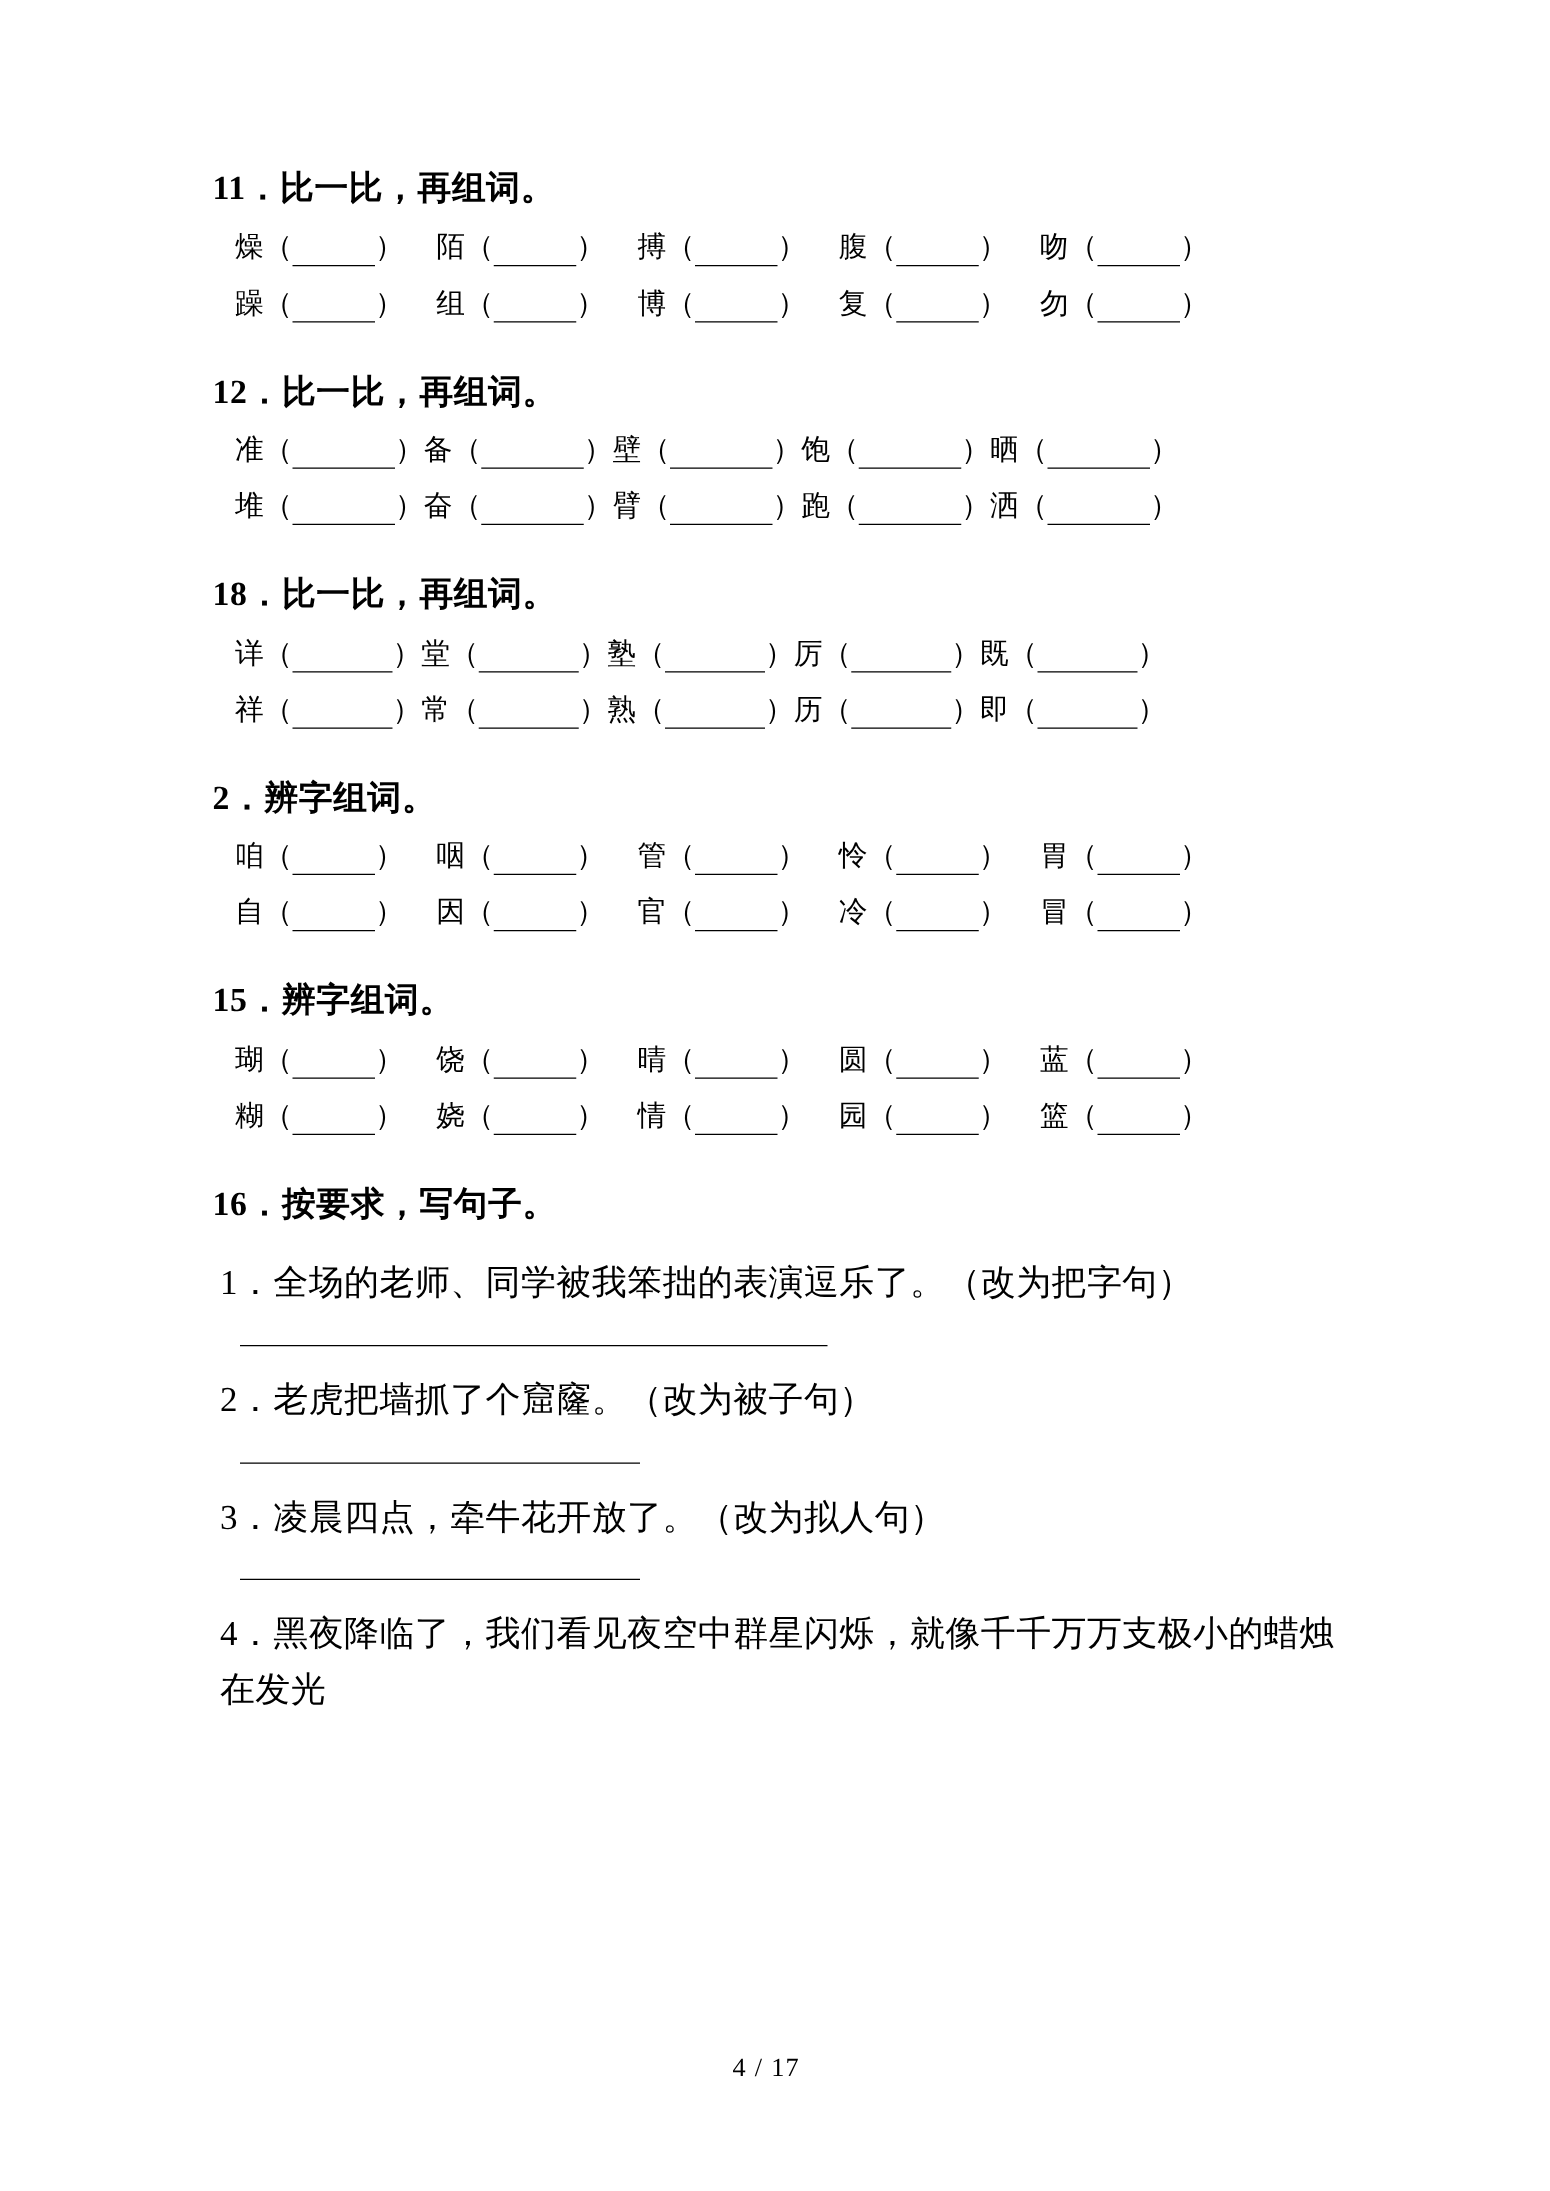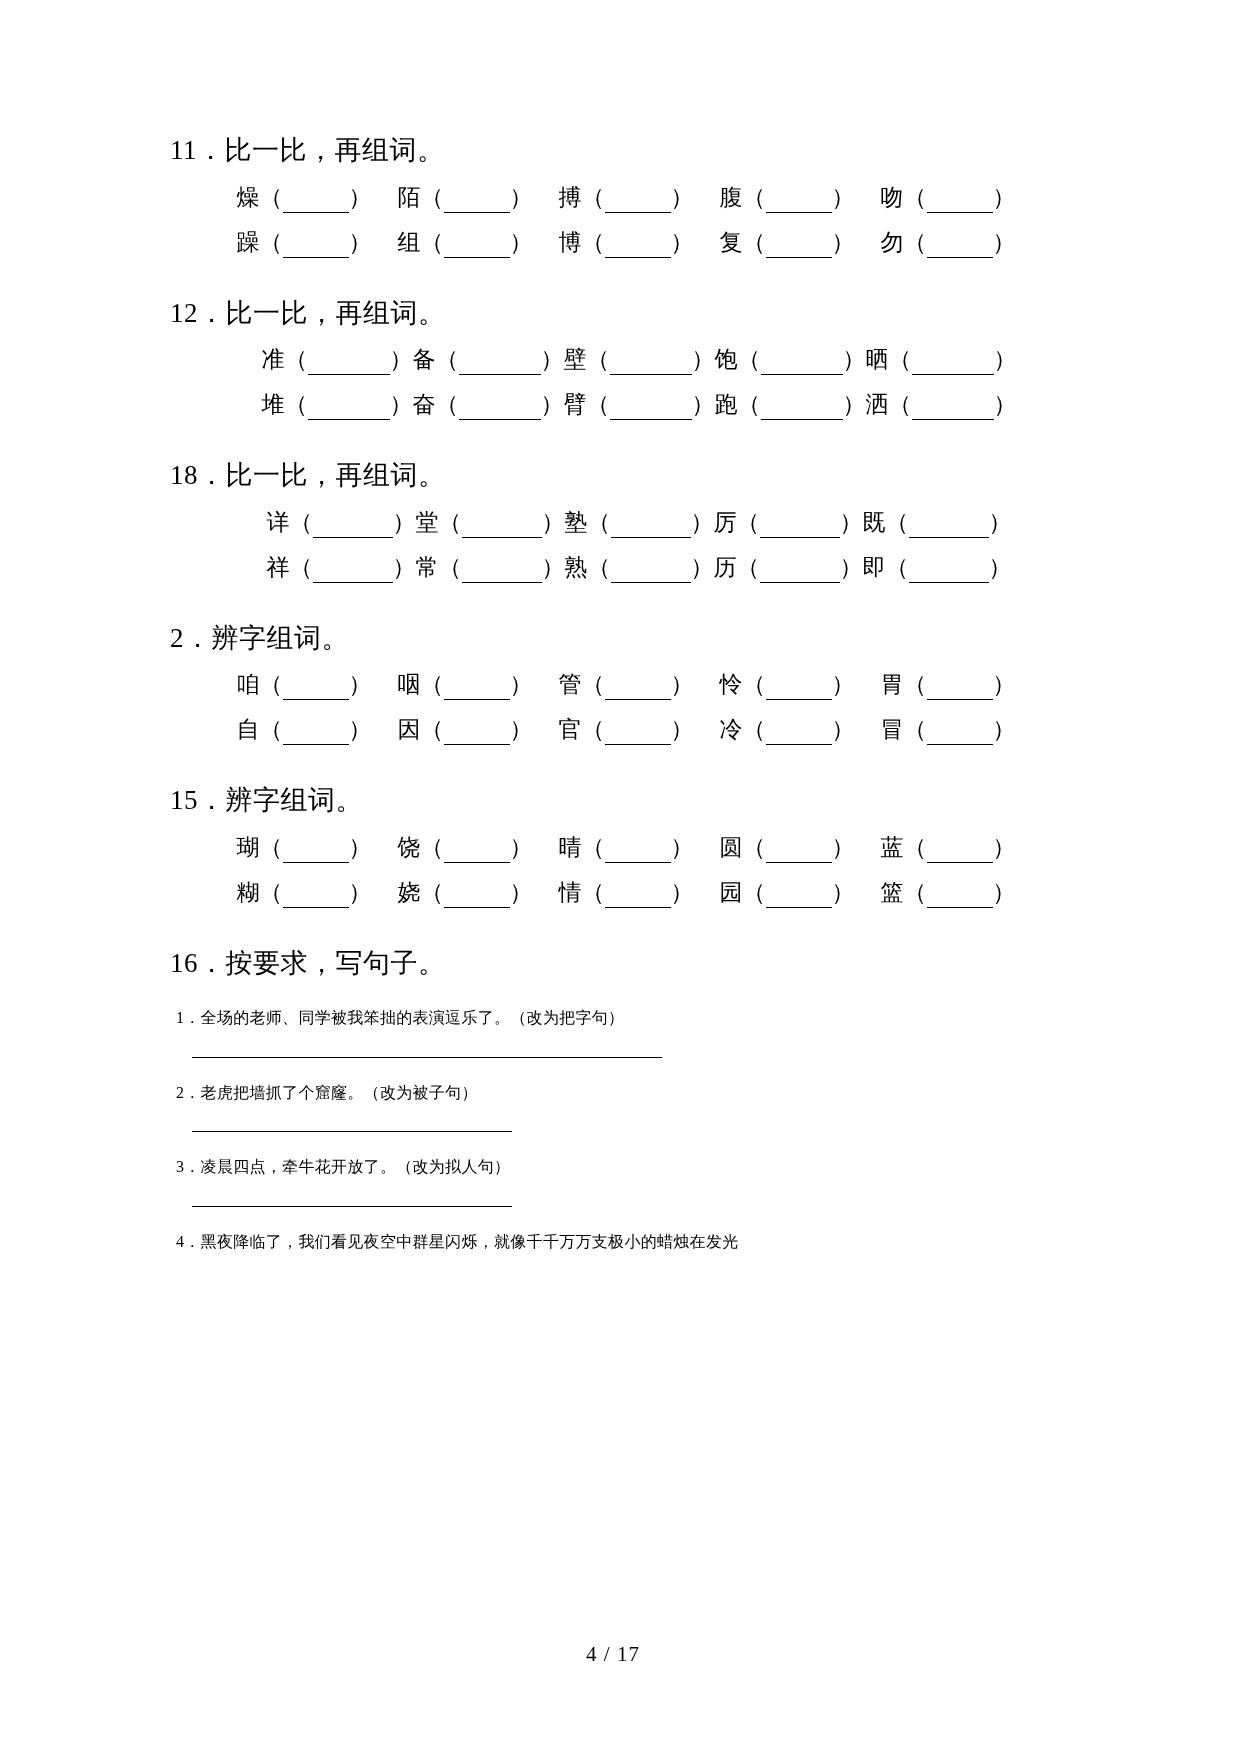--- a/index.html
+++ b/index.html
@@ -16,35 +16,34 @@
     width: 1240px;
     height: 1753px;
     margin: 0 auto;
     background: #ffffff;
     box-sizing: border-box;
     padding: 130px 150px 0 170px;
     overflow: hidden;
   }
   .q-title {
     font-size: 27px;
-    font-weight: normal;
+    font-weight: bold;
     letter-spacing: 0.5px;
     margin: 0 0 6px 0;
     line-height: 1.5;
   }
   .q-block {
     margin-bottom: 26px;
   }
   .char-row {
     font-size: 23px;
     line-height: 1.0;
     white-space: nowrap;
     margin: 0;
     padding: 9px 0 9px 18px;
-    text-align: center;
   }
   .cell {
     display: inline-block;
     white-space: nowrap;
   }
   .cell .han {
     font-family: "Liberation Serif", "DejaVu Serif", serif;
   }
   .paren {
     font-family: "Liberation Serif", serif;
@@ -59,21 +58,21 @@
   .gap-none .cell { margin-right: 0px; }
 
   .section-head {
     text-align: center;
     font-size: 27px;
     font-weight: bold;
     letter-spacing: 1px;
     margin: 34px 0 24px 0;
   }
   .sent-line {
-    font-size: 16px;
+    font-size: 28px;
     line-height: 1.6;
     margin: 22px 0 0 6px;
     letter-spacing: 0.3px;
   }
   .sent-line .idx {
     font-family: "Liberation Serif", serif;
   }
   .answer-rule {
     height: 0;
     border-bottom: 1.5px solid #000;

